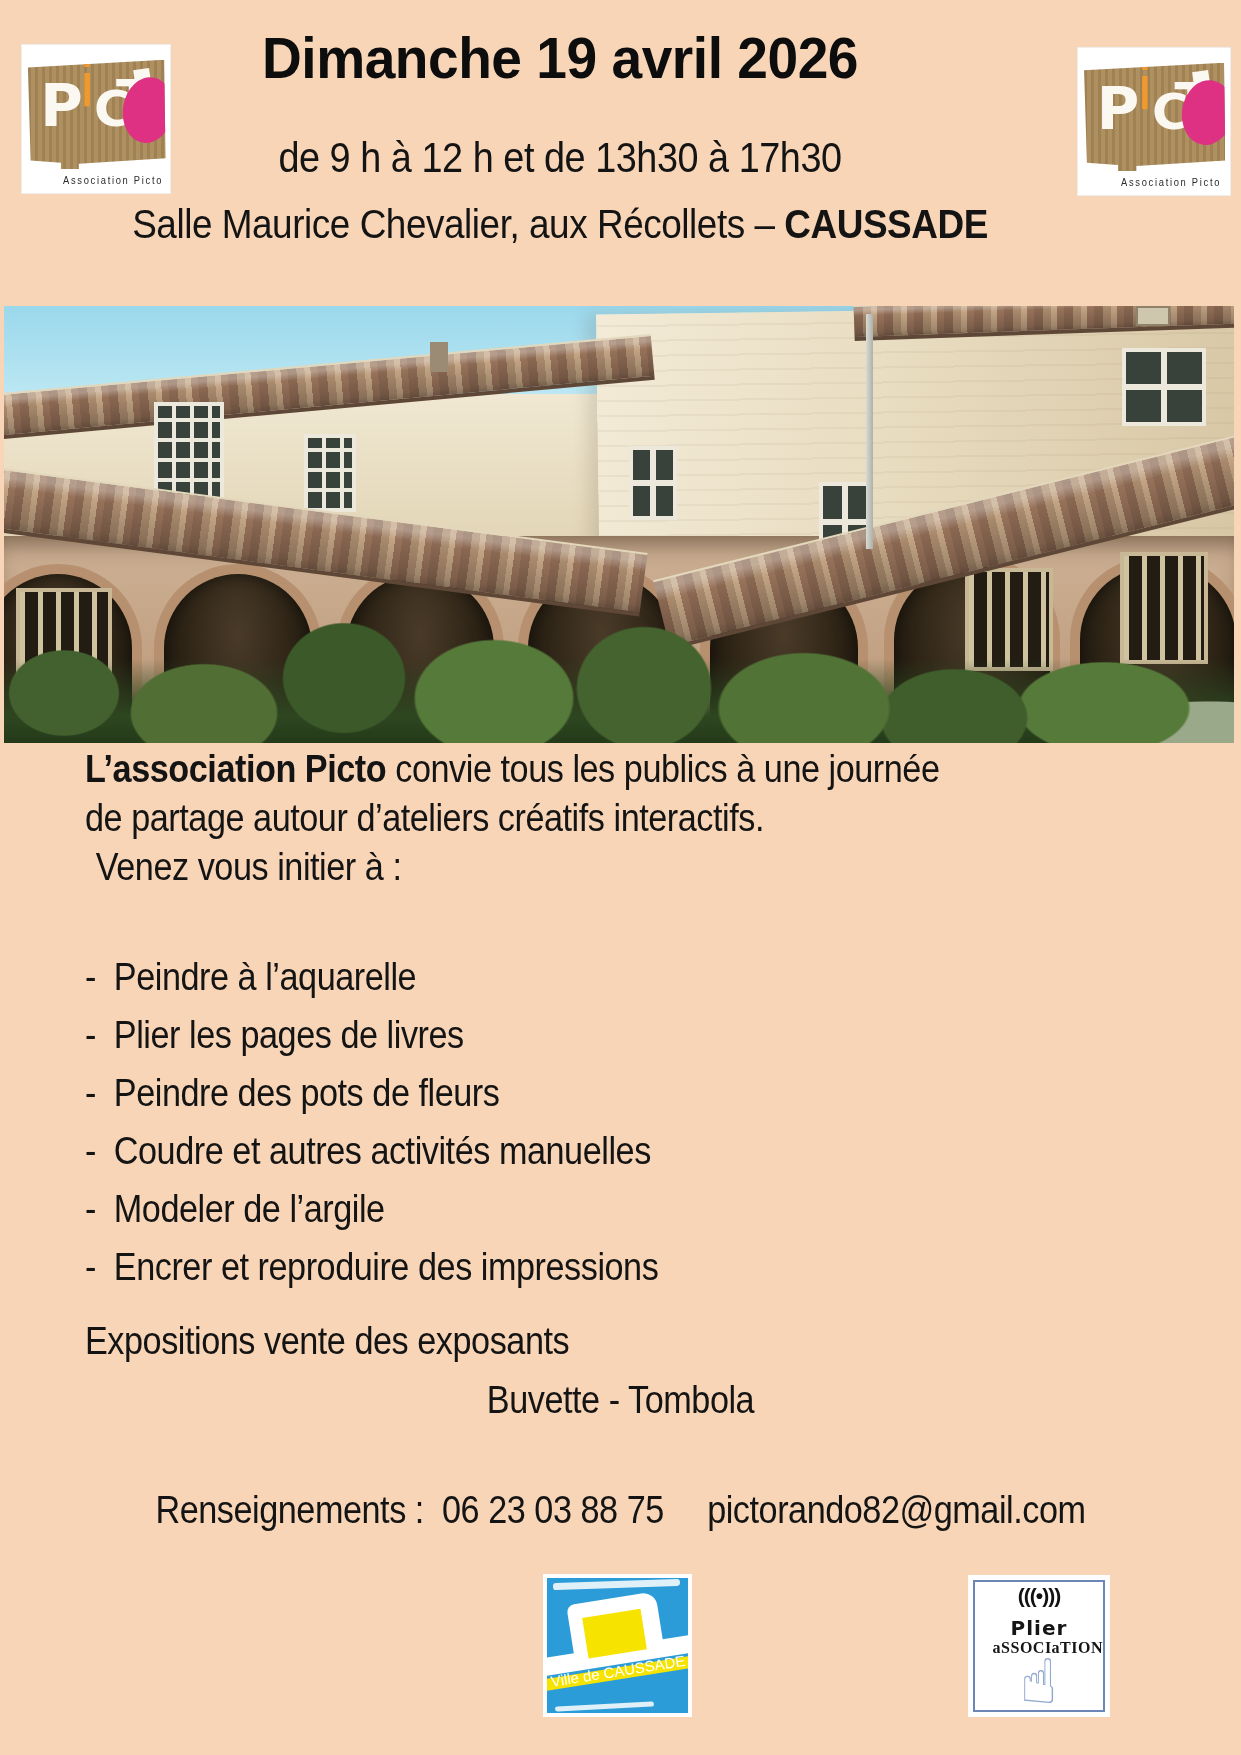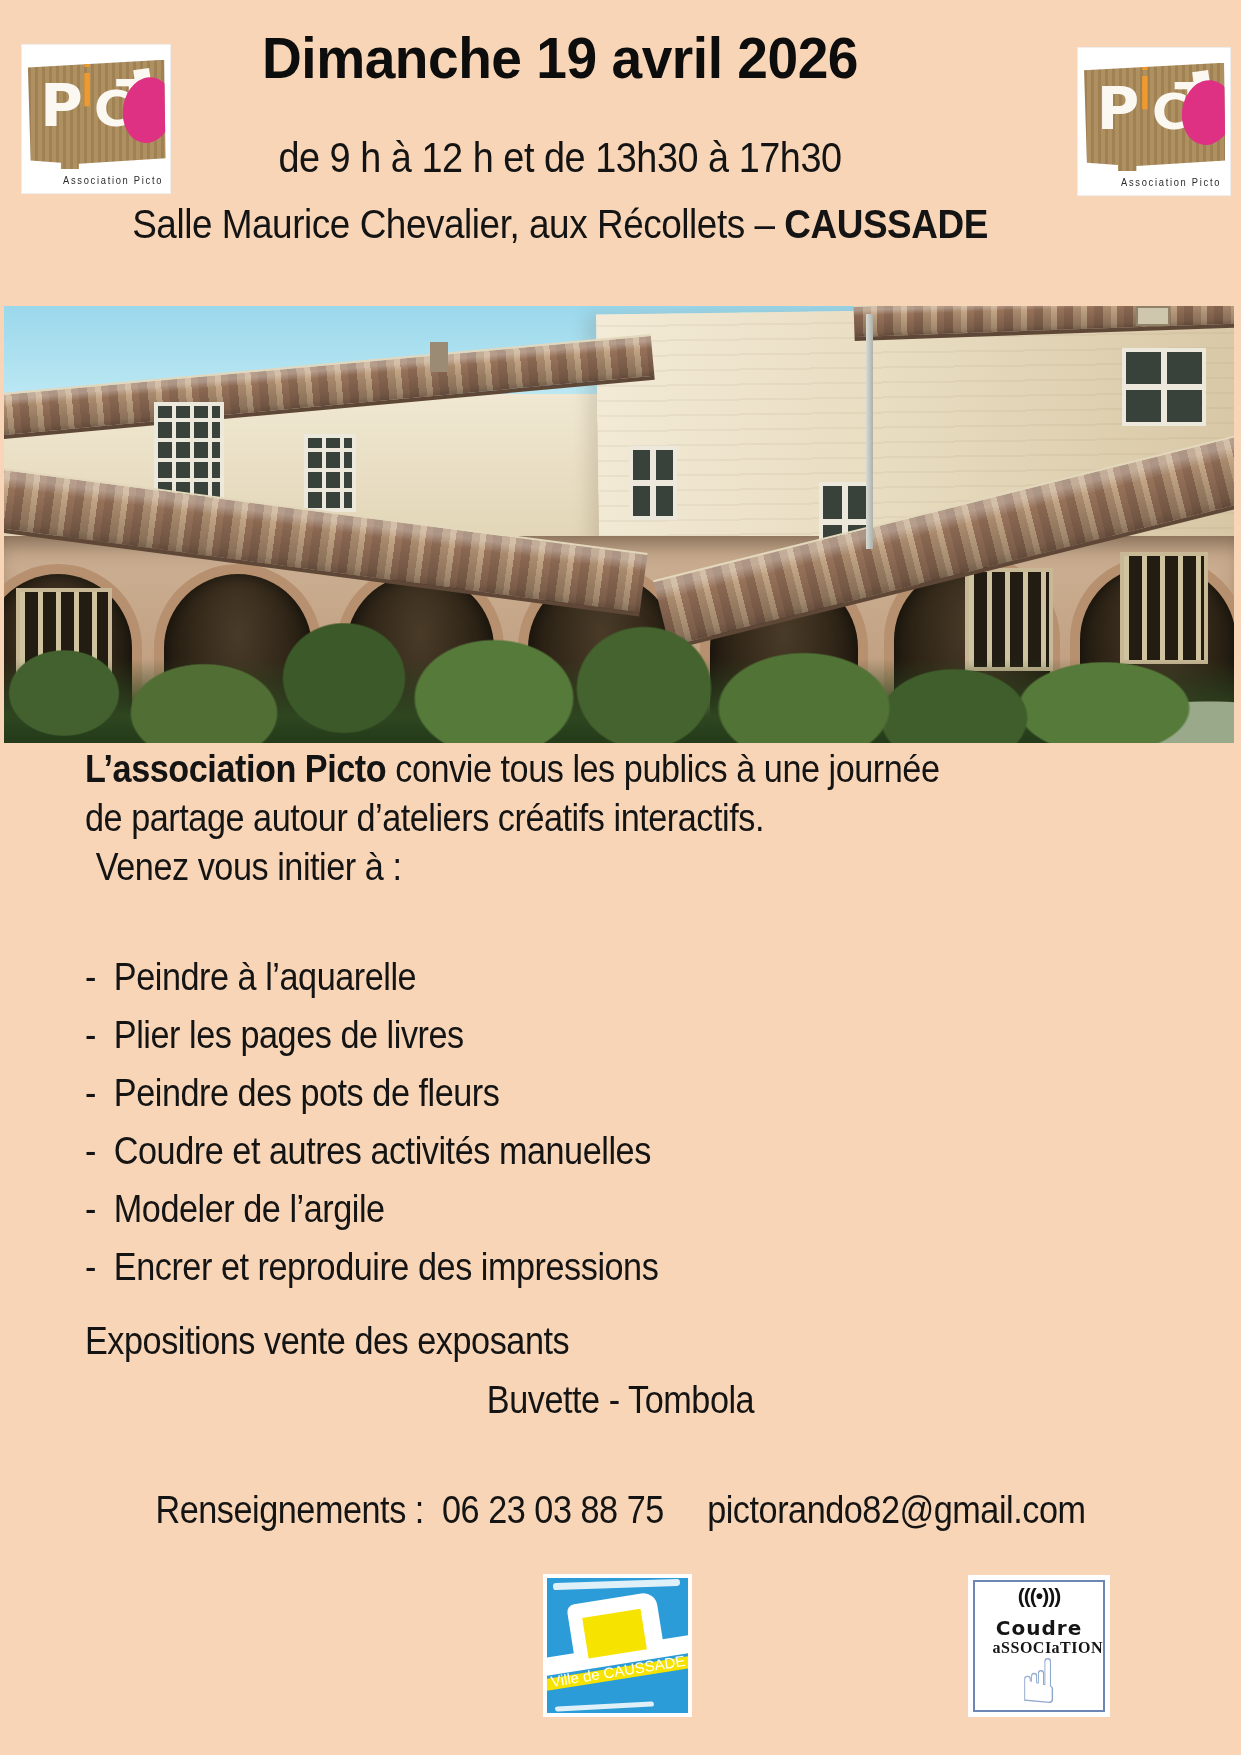--- a/index.html
+++ b/index.html
@@ -208,18 +208,18 @@
       <div class="vc-crown-w"></div>
       <div class="vc-crown-y"></div>
       <div class="vc-label">Ville de CAUSSADE</div>
     </div>
   </div>
 
   <div class="spon ra-box">
     <div class="ra-inner">
       <div class="ra-waves">(((•)))</div>
       <div class="ra-hand">☝</div>
-      <div class="ra-l1">Coudre</div>
+      <div class="ra-l1">Plier</div>
       <div class="ra-l2">aSSOCIaTION</div>
     </div>
   </div>
 
 </div>
 
 </body></html>

